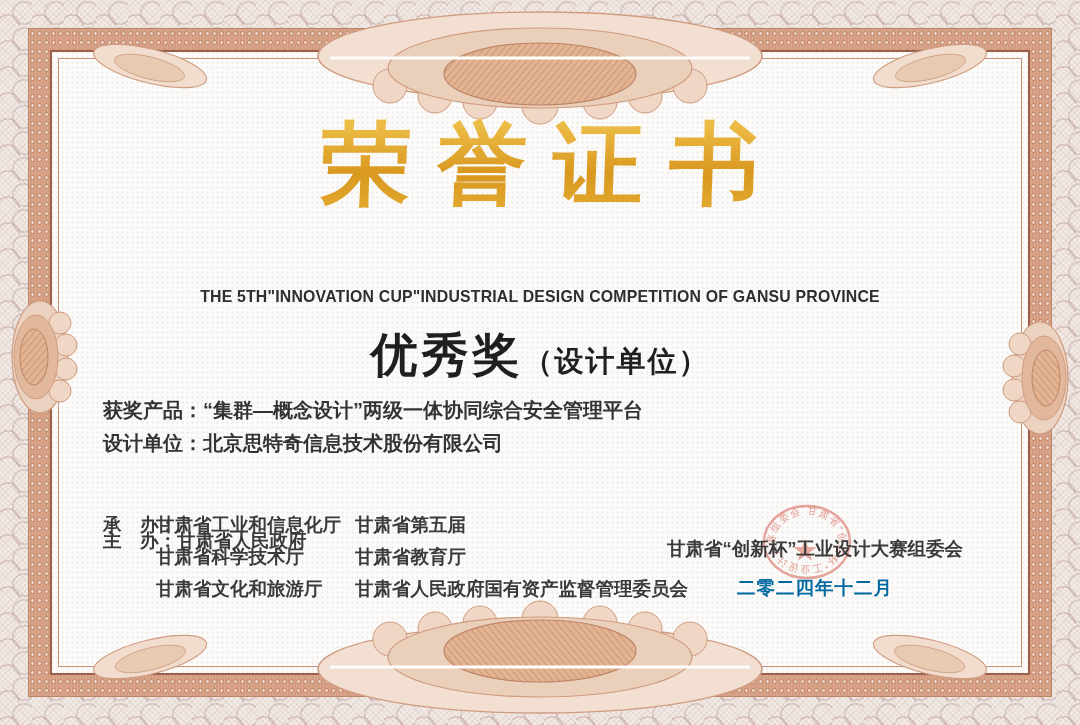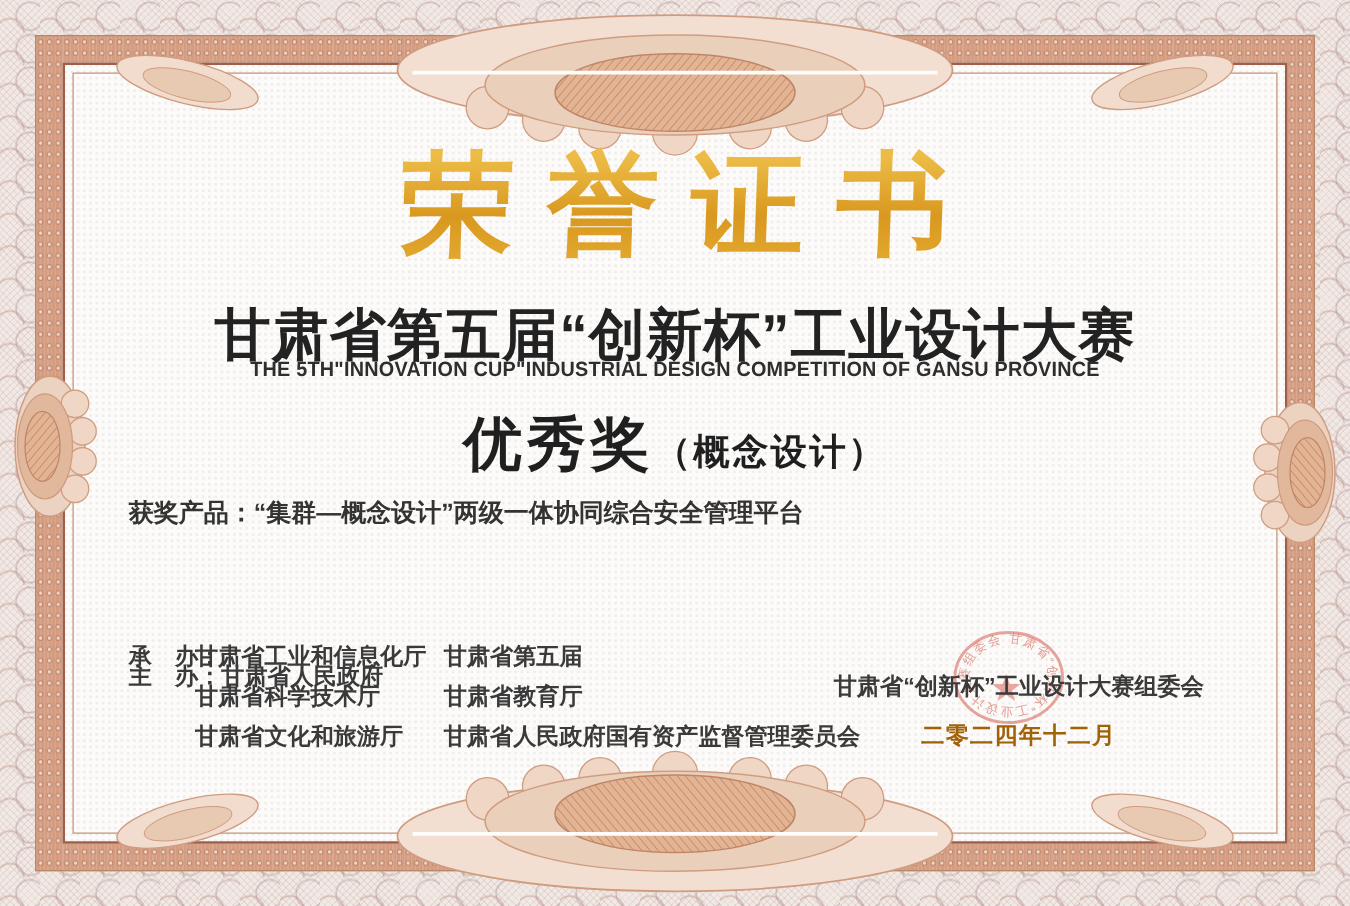--- a/index.html
+++ b/index.html
@@ -73,21 +73,21 @@
   .org-line{position:absolute;left:103px;font-size:18.5px;font-weight:700;color:#3a3a3a;white-space:nowrap;}
   .org-host{top:480px;margin-top:48px;}
   .org-row1{top:512px;}
   .org-row2{top:544px;}
   .org-row3{top:576px;}
   .org-col1{position:absolute;left:53px;top:0;}
   .org-col2{position:absolute;left:252px;top:0;}
   .sig-committee{position:absolute;top:536px;left:650px;width:330px;text-align:center;
     font-size:18.5px;font-weight:700;color:#3a3a3a;white-space:nowrap;}
   .sig-date{position:absolute;top:575px;left:650px;width:330px;text-align:center;
-    font-size:18.5px;font-weight:700;color:#a16207;letter-spacing:1px;}
+    font-size:18.5px;font-weight:700;color:#0369a1;letter-spacing:1px;}
   .seal{position:absolute;left:752px;top:488px;z-index:6;opacity:.8;}
 </style>
 </head>
 <body>
 
 <div class="cert">
 
   <div class="band-outer"></div>
   <div class="band-chain"></div>
   <div class="inner-paper"></div>
@@ -143,32 +143,34 @@
     <text font-size="10" fill="#ce4f40" opacity=".7" letter-spacing="1.2" font-family="Liberation Sans, sans-serif">
       <textPath href="#sealArc">甘肃省“创新杯”工业设计大赛组委会</textPath>
     </text>
     <polygon points="53,51 55.8,59.1 64.4,59.3 57.6,64.5 60.1,72.7 53,67.8 45.9,72.7 48.4,64.5 41.6,59.3 50.2,59.1" fill="#ce4f40" opacity=".6"></polygon>
   </svg>
 
   <div class="content">
 
     <div class="gold-title">荣誉证书</div>
 
-    <div class="cn-title">甘肃省第五届“创新杯”工业设计大赛</div>
 
     <div class="en-title">THE 5TH"INNOVATION CUP"INDUSTRIAL DESIGN COMPETITION OF GANSU PROVINCE</div>
 
     <div class="award-line">
-      <span class="award-name">优秀奖</span><span class="award-cat">（概念设计）</span>
+      <span class="award-name">优秀奖</span><span class="award-cat">（设计单位）</span>
     </div>
 
     <div class="info-line info-product">
       <span>获奖产品：</span><span>“集群—概念设计”两级一体协同综合安全管理平台</span>
     </div>
 
+    <div class="info-line info-unit">
+      <span>设计单位：</span><span>北京思特奇信息技术股份有限公司</span>
+    </div>
 
     <div class="org-line org-host">
       <span>主　办：</span><span>甘肃省人民政府</span>
     </div>
 
     <div class="org-line org-row1">
       <span>承　办：</span>
       <span class="org-col1">甘肃省工业和信息化厅</span>
       <span class="org-col2">甘肃省第五届</span>
     </div>

